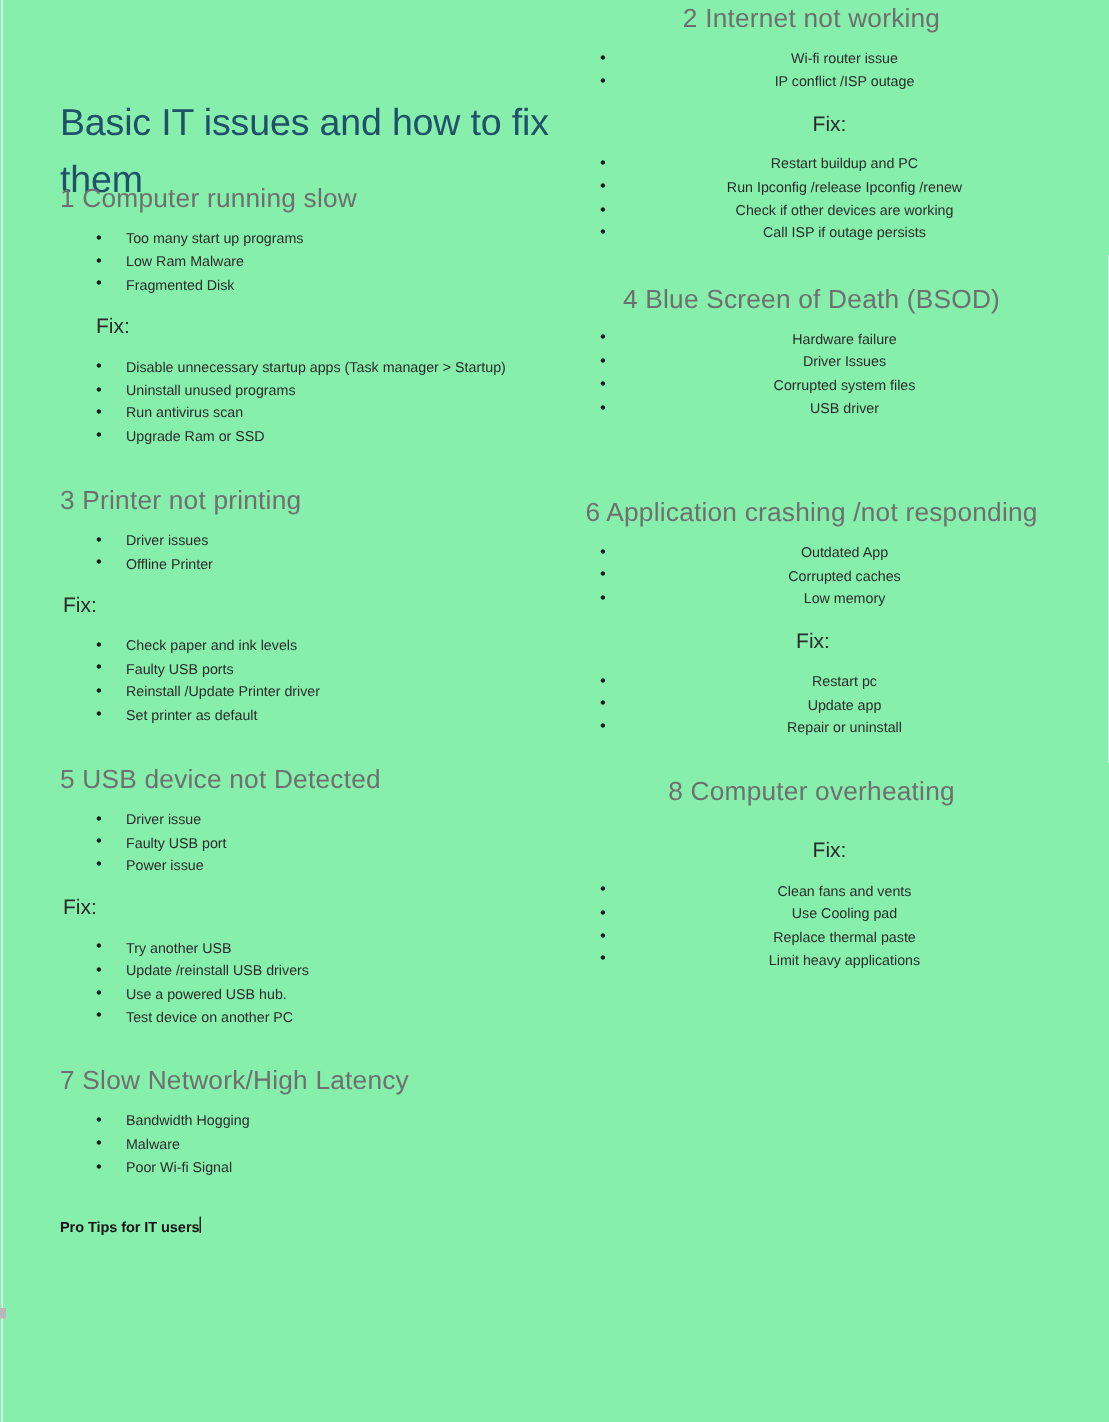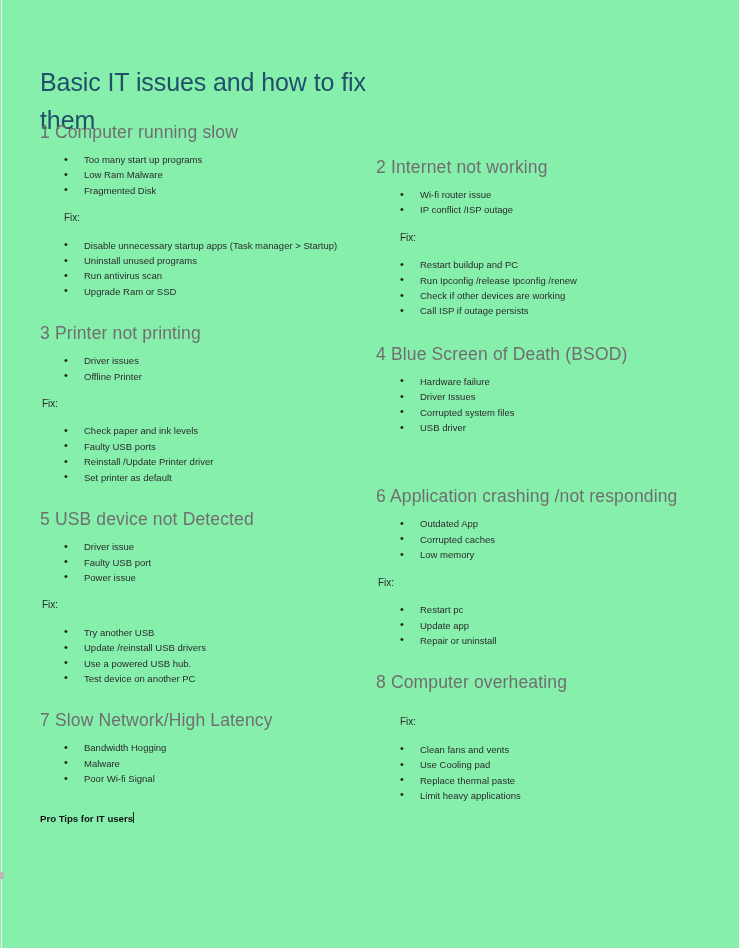--- a/index.html
+++ b/index.html
@@ -87,21 +87,21 @@
     position: absolute;
     left: 24px;
     top: -0.5px;
     color: #1b1b1b;
     font-size: 11px;
     line-height: 15.4px;
   }
 
   .fix-label {
     color: #2b2b2b;
-    font-size: 10px;
+    font-size: 14px;
     line-height: 15.4px;
     margin: 0;
   }
   .fix-label.indented { padding-left: 24px; }
   .fix-label.flush    { padding-left: 2px; }
 
   .pro-tips {
     color: #141414;
     font-size: 9.7px;
     line-height: 15px;
@@ -195,21 +195,21 @@
         <div class="sp" style="height: 8px;"></div>
         <ul class="bullets">
           <li>Bandwidth Hogging</li>
           <li>Malware</li>
           <li>Poor Wi-fi Signal</li>
         </ul>
       </div>
       <div class="sp" style="height: 0px;"></div>
       <div style="padding-top: 21px;"><div class="pro-tips"><span>Pro Tips for IT users</span><span class="caret"></span></div></div>
     </div>
-  <div class="column" id="col-right" style="padding-top: 155px;">
+  <div class="column" id="col-right" style=" text-align: center;">
       <div class="section">
         <div class="section-heading">2 Internet not working</div>
         <div class="sp" style="height: 8px;"></div>
         <ul class="bullets">
           <li>Wi-fi router issue</li>
           <li>IP conflict /ISP outage</li>
         </ul>
         <div class="sp" style="height: 12px;"></div>
         <div class="fix-label indented">Fix:</div>
         <div class="sp" style="height: 12px;"></div>

